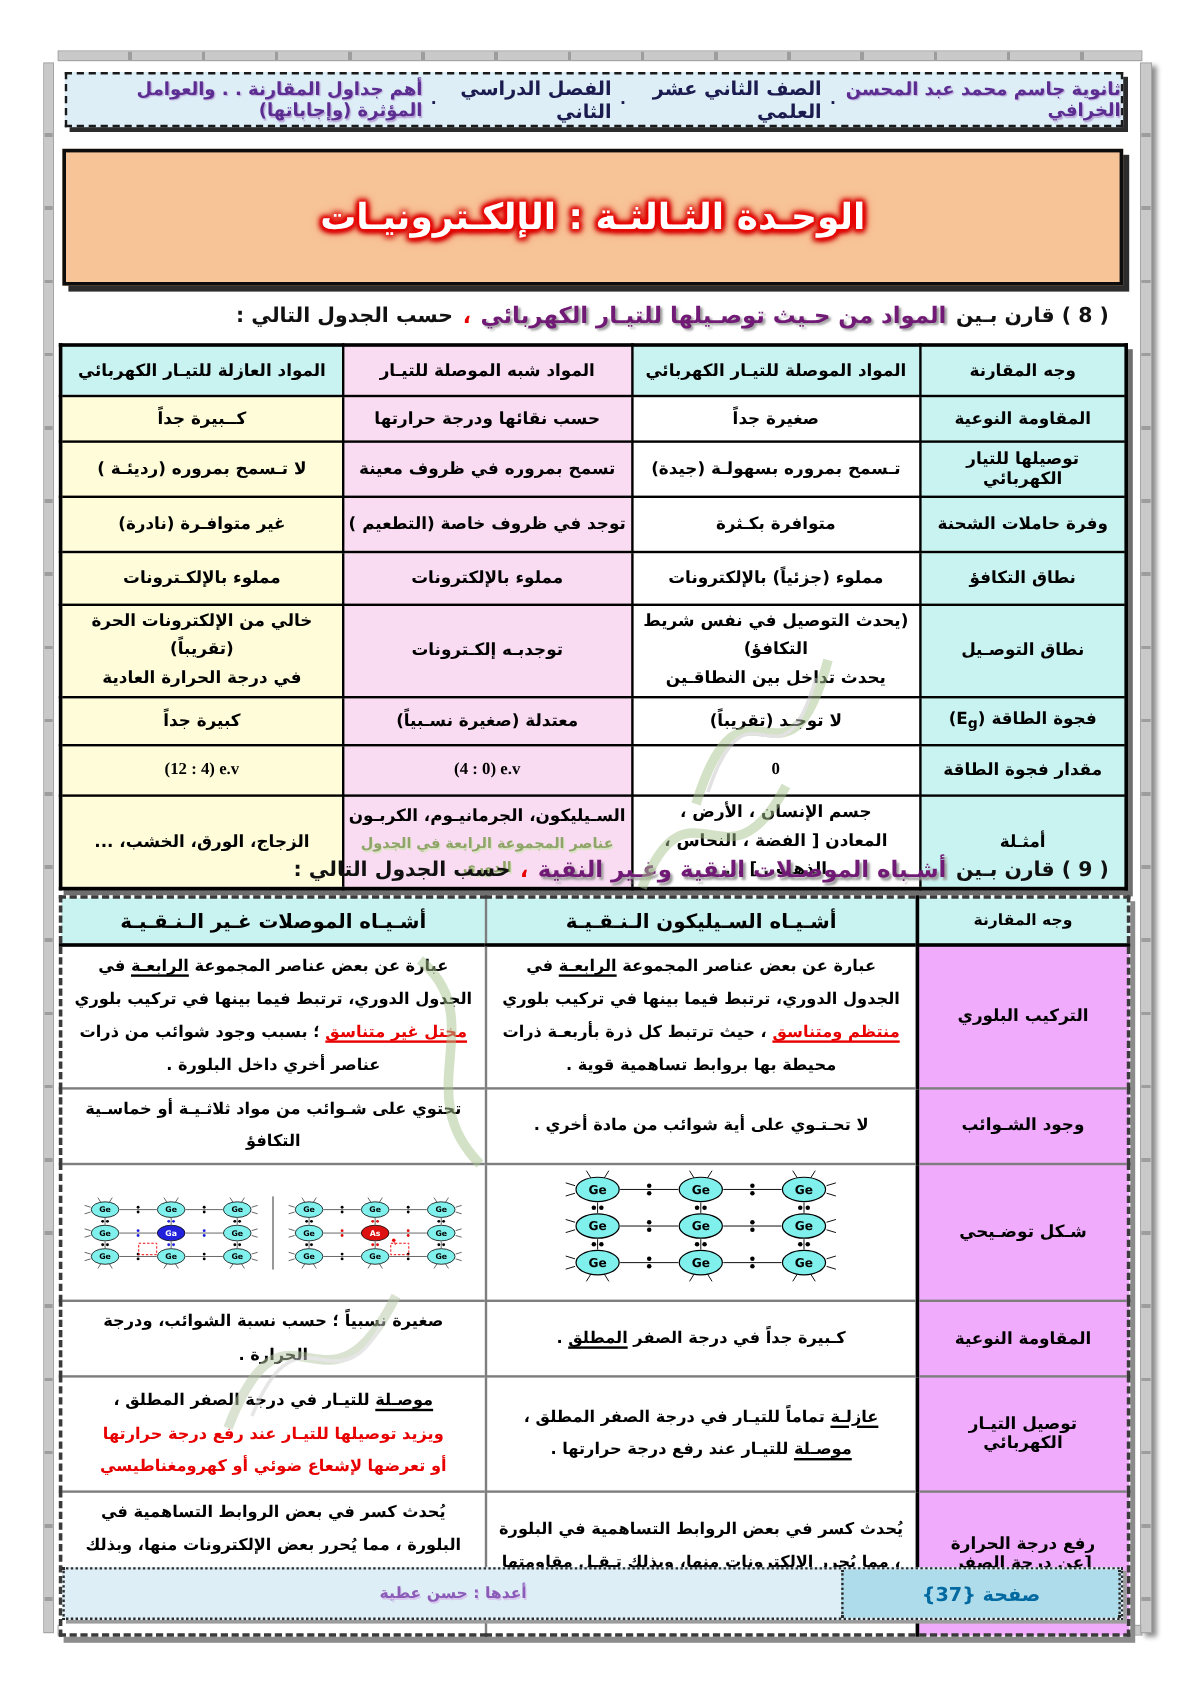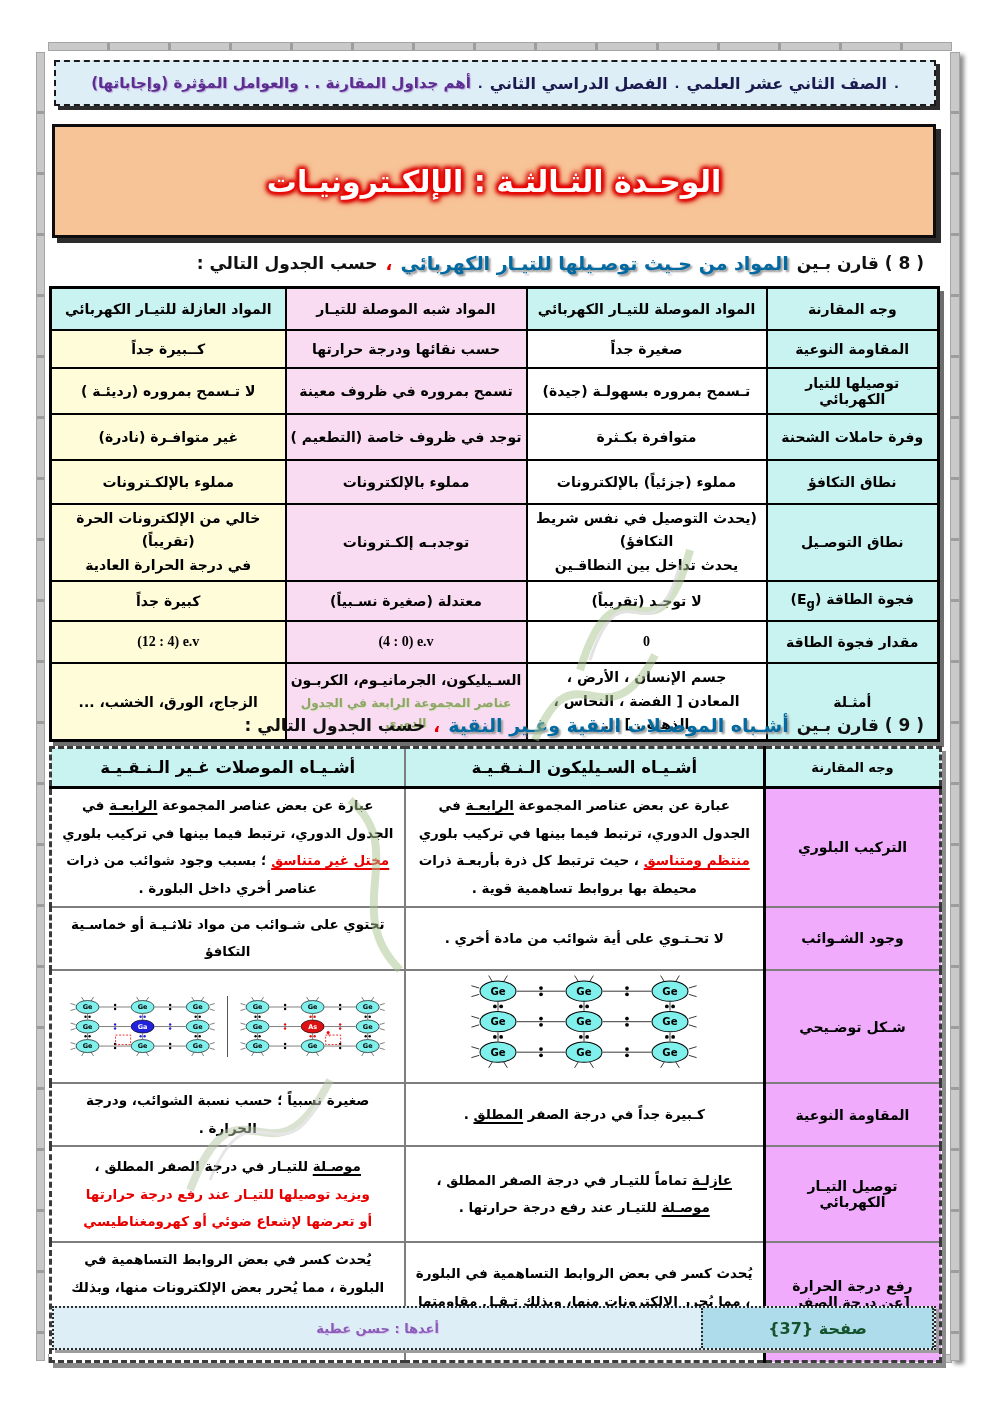--- a/index.html
+++ b/index.html
@@ -24,21 +24,21 @@
   .hdr .sep{color:#1b1b4f;font-weight:bold;font-size:13px;}
   
   .title-box{position:absolute;top:124px;right:56px;left:52px;height:108px;background:#f7c497;
     border:3px solid #0d0d0d;box-shadow:5px 5px 0 #2c2c2c;display:flex;align-items:center;justify-content:center;}
   .title-text{color:#ffffff;font-weight:bold;font-size:30px;letter-spacing:1px;
     text-shadow:0 0 3px #ff0000,0 0 6px #ff0000,0 0 10px #e80000,2px 2px 4px #c00000,-2px -2px 4px #c00000,2px -2px 4px #c00000,-2px 2px 4px #c00000;}
   
   .qline{position:absolute;right:68px;left:52px;height:34px;display:flex;align-items:center;gap:8px;}
   .q8{top:246px;} .q9{top:708px;}
   .qpre,.qpost{font-weight:bold;font-size:17px;color:#111;}
-  .qhl{font-weight:bold;font-size:19px;color:#0369a1;text-shadow:2px 2px 2px #9a9a9a;}
+  .qhl{font-weight:bold;font-size:19px;color:#701a75;text-shadow:2px 2px 2px #9a9a9a;}
   .qcomma{color:#e80000;font-weight:bold;font-size:18px;}
   
   table{border-collapse:collapse;table-layout:fixed;}
   .t1{position:absolute;top:286px;right:52px;width:888px;border:3px solid #000;box-shadow:4px 5px 0 #6e6e6e;}
   .t1 th,.t1 td{border:2.5px solid #000;text-align:center;vertical-align:middle;font-weight:bold;font-size:14px;padding:2px 4px;color:#000;}
   .t1 tr.dot td{border-top:1.5px dotted #000;}
   .bg-cyan{background:#c9f3f1;} .bg-pink{background:#fadcf2;} .bg-yellow{background:#fefcd9;} .bg-white{background:#ffffff;}
   .pre{white-space:pre-line;}
   .small-txt{font-size:12.5px;line-height:1.7;margin-left:21px;}
   .latin{font-family:"Liberation Serif","DejaVu Serif",serif;font-weight:normal;font-size:18px;direction:ltr;unicode-bidi:isolate;}
@@ -52,36 +52,37 @@
   .t2 th.cmp{border-left:3px solid #000;}
   .t2 td.body{background:#fff;font-weight:bold;font-size:13.5px;line-height:2.05;}
   .u{text-decoration:underline;text-underline-offset:3px;text-decoration-thickness:1.5px;}
   .red{color:#e80000;}
   .lat2{display:flex;direction:ltr;align-items:center;justify-content:center;}
   .vdiv{width:0;border-left:1.5px solid #555;align-self:stretch;margin:0 2px;}
   
   .foot{position:absolute;top:1306px;right:56px;left:52px;height:40px;border:2px dotted #2b2b2b;background:#ddeef7;display:flex;box-shadow:3px 3px 0 #9c9c9c;}
   .foot .cell{display:flex;align-items:center;justify-content:center;font-weight:bold;}
   .foot .f-right{flex:0 0 37%;color:#5c2d91;font-size:16px;text-shadow:1px 1px 1px #b9a6d6;}
-  .foot .f-mid{flex:0 0 26%;background:#aedcea;border-right:2px dotted #2b2b2b;border-left:2px dotted #2b2b2b;color:#14532d;font-size:16px;}
+  .foot .f-mid{flex:0 0 26%;background:#aedcea;border-right:2px dotted #2b2b2b;border-left:2px dotted #2b2b2b;color:#0369a1;font-size:16px;}
   .foot .f-left{flex:1;color:#8a5cb8;font-size:13px;text-shadow:1px 1px 0 #d8c8ee;}
   
   .wm{position:absolute;opacity:.5;pointer-events:none;}
 </style>
 </head>
 <body>
 
 <div class="page">
 
   <div class="frame-top"></div>
   <div class="frame-bottom"></div>
   <div class="frame-left"></div>
   <div class="frame-right"></div>
 
   <div class="hdr">
+    <span class="school">ثانوية جاسم محمد عبد المحسن الخرافي</span>
     <span class="sep">.</span>
     <span class="meta">الصف الثاني عشر العلمي</span>
     <span class="sep">.</span>
     <span class="meta">الفصل الدراسي الثاني</span>
     <span class="sep">.</span>
     <span class="topic">أهم جداول المقارنة . . والعوامل المؤثرة (وإجاباتها)</span>
   </div>
 
   <div class="title-box">
     <span class="title-text">الوحـدة الثـالثـة : الإلكـترونيـات</span>

